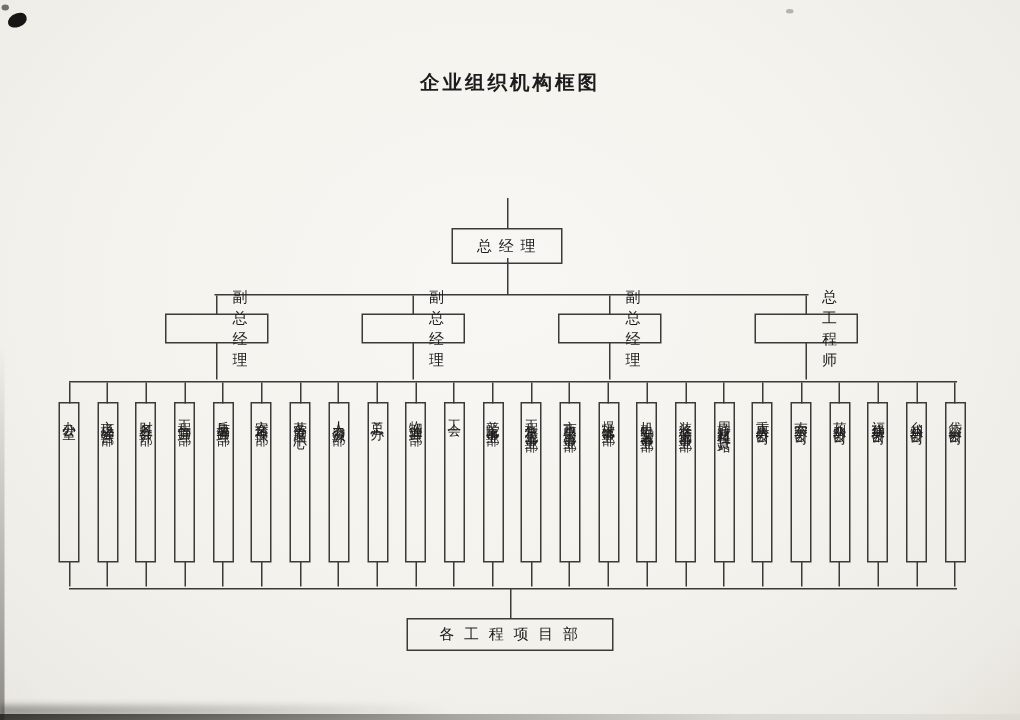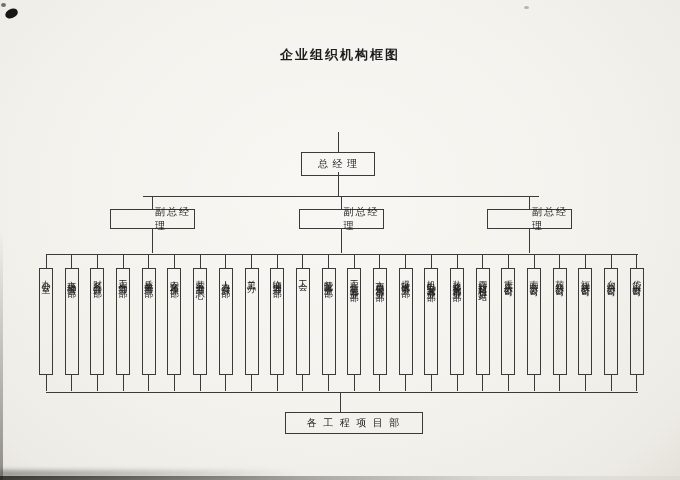--- a/index.html
+++ b/index.html
@@ -18,28 +18,28 @@
     text-align:center; font-size:13px; font-weight:bold; letter-spacing:2px;
   }
 
   .box {
     position:absolute; border:1px solid #3a3a38; background:transparent;
     display:flex; align-items:center; justify-content:center;
     font-size:10px; letter-spacing:1px; white-space:pre;
   }
   .box-board    { left:301px; top:112px; width:74px; height:20px; }
   .box-gm       { left:301px; top:152px; width:74px; height:24px; }
-  .box-projects { left:285px; top:412px; width:138px; height:22px; letter-spacing:2px; }
+  .box-projects { left:271px; top:412px; width:138px; height:22px; letter-spacing:2px; }
 
   .lvl3-row {
     position:absolute; left:110px; top:209px; width:462px; height:20px;
     display:flex; justify-content:space-between;
   }
   .lvl3-box {
-    position:relative; width:85px; height:20px; border:1px solid #3a3a38;
+    position:relative; width:69px; height:20px; border:1px solid #3a3a38;
     display:flex; align-items:center; justify-content:center;
     font-size:10px; letter-spacing:2px;padding-left:44px;
   }
   .lvl3-box::before { content:""; position:absolute; left:calc(50% - .5px); top:-13px; width:1px; height:13px; background:#3a3a38; }
   .lvl3-box::after  { content:""; position:absolute; left:calc(50% - .5px); bottom:-25px; width:1px; height:25px; background:#3a3a38; }
 
   .dept-row {
     position:absolute; left:39px; top:268px; width:605px; height:107px;
     display:flex; justify-content:space-between;
   }
@@ -81,20 +81,21 @@
 
   <div class="vline" id="line-v1"></div>
   <div class="box box-gm">总 经 理</div>
   <div class="vline" id="line-v2"></div>
   <div class="hline" id="line-h1"></div>
 
   <div class="lvl3-row">
     <div class="lvl3-box">副总经理</div>
     <div class="lvl3-box">副总经理</div>
     <div class="lvl3-box">副总经理</div>
+    <div class="lvl3-box">总工程师</div>
   </div>
 
   <div class="hline" id="line-h2"></div>
   <div class="dept-row">
       <div class="dept-box">办公室</div>
       <div class="dept-box">市场经营部</div>
       <div class="dept-box">财务会计部</div>
       <div class="dept-box">工程管理部</div>
       <div class="dept-box">质量管理部</div>
       <div class="dept-box">安全环保部</div>

